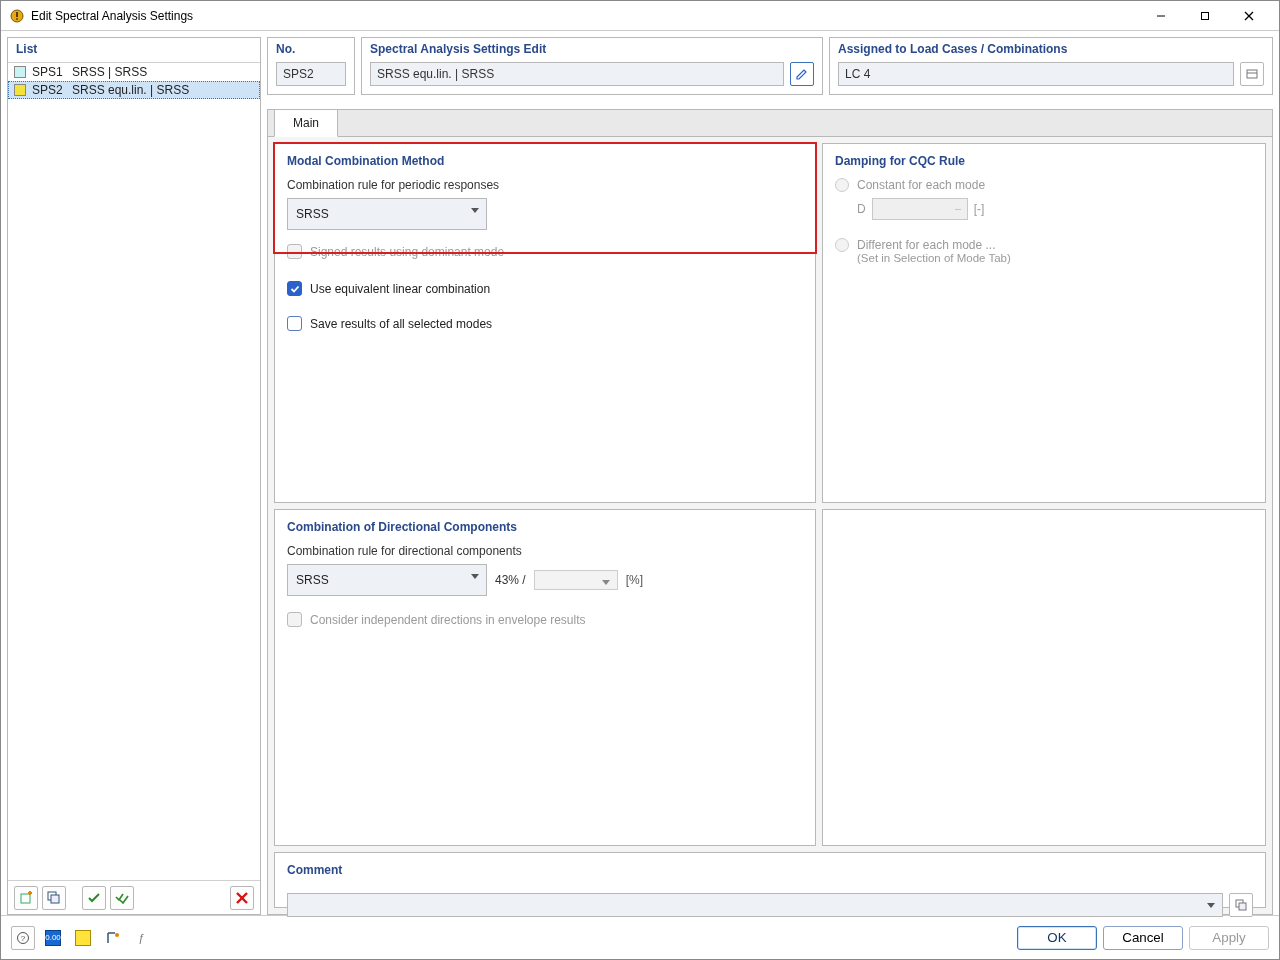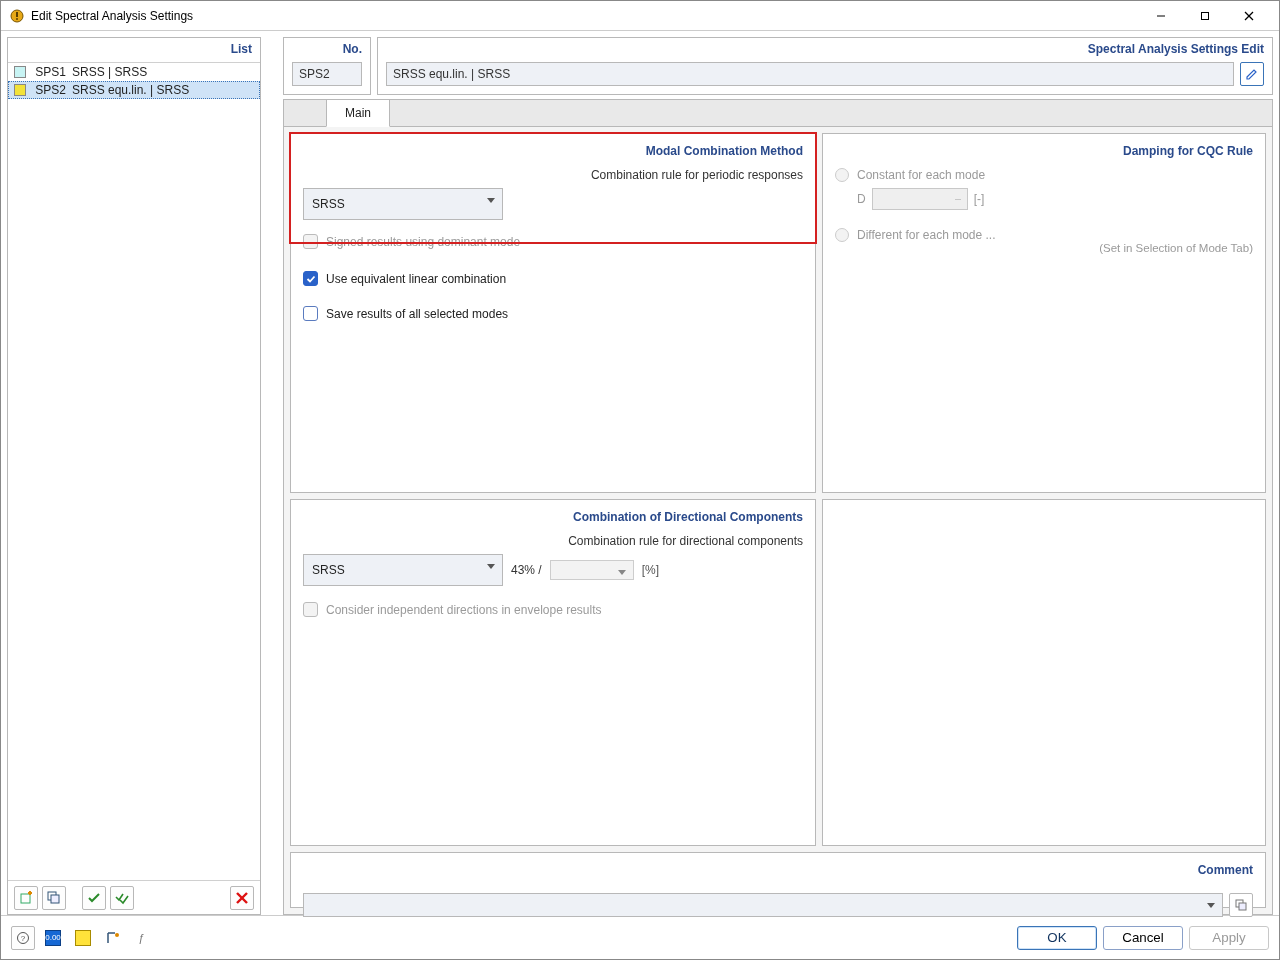--- a/index.html
+++ b/index.html
@@ -6,21 +6,21 @@
   body { margin:0; background:#fff; font-size:12px; color:#222; }
   .window { width:1280px; height:960px; border:1px solid #888; display:flex; flex-direction:column; background:#fff; }
   .titlebar { height:30px; display:flex; align-items:center; padding:0 8px; border-bottom:1px solid #ccc; background:#fff;text-align:center; }
   .titlebar .icon { width:16px; height:16px; margin-right:6px; }
   .titlebar .title { flex:0 0 auto; font-size:12px; color:#000; }
   .titlebar .spacer { flex:1; }
   .win-controls { display:flex; gap:0; }
   .win-btn { width:44px; height:28px; display:flex; align-items:center; justify-content:center; cursor:pointer; }
   .win-btn svg { width:10px; height:10px; }
 
-  .body-row { flex:1; display:flex; min-height:0; padding:6px 6px 0 6px; gap:22px;text-align:right; }
+  .body-row { flex:1; display:flex; min-height:0; padding:6px 6px 0 6px; gap:6px; }
   .left-panel { width:254px; display:flex; flex-direction:column; border:1px solid #b8b8b8; background:#fff; }
   .panel-header { background:#fff; color:#2a4a8b; font-weight:600; padding:4px 8px 6px; border-bottom:1px solid #d0d0d0; }
   .list-body { flex:1; overflow:auto; }
   .list-item { display:flex; align-items:center; padding:2px 6px; cursor:pointer; gap:6px; white-space:nowrap; }
   .list-item.selected { background:#cfe3f7; border:1px dotted #3a74b7; padding:1px 5px; }
   .swatch { width:12px; height:12px; border:1px solid #888; }
   .sw-cyan { background:#c8f4f4; }
   .sw-yellow { background:#f2e23a; }
   .list-key { display:inline-block; width:34px; }
 
@@ -34,21 +34,21 @@
   .field-block .hdr { color:#2a4a8b; font-weight:600; padding:4px 8px 6px; }
   .field-block .val-row { padding:0 8px 8px; display:flex; align-items:center; gap:6px; }
   .no-block { width:88px; }
   .name-block { flex:1; }
   .assign-block { width:444px; }
   .ro-input { height:24px; border:1px solid #b8b8b8; background:#eef1f6; padding:0 6px; display:flex; align-items:center; flex:1; color:#333; }
   .mini-btn { width:24px; height:24px; border:1px solid #3a74b7; background:#fff; display:flex; align-items:center; justify-content:center; cursor:pointer; border-radius:2px; }
   .mini-btn svg { width:14px; height:14px; }
   .mini-btn.plain { border-color:#b8b8b8; }
 
-  .tab-strip { margin-top:4px; height:28px; display:flex; align-items:flex-end; border-bottom:1px solid #b8b8b8; background:#e9e9e9; border-left:1px solid #b8b8b8; border-right:1px solid #b8b8b8; border-top:1px solid #b8b8b8;padding-left:36px; }
+  .tab-strip { margin-top:14px; height:28px; display:flex; align-items:flex-end; border-bottom:1px solid #b8b8b8; background:#e9e9e9; border-left:1px solid #b8b8b8; border-right:1px solid #b8b8b8; border-top:1px solid #b8b8b8; }
   .tab { padding:6px 18px; background:#fff; border:1px solid #b8b8b8; border-bottom:1px solid #fff; margin-left:6px; margin-bottom:-1px; font-size:12px; cursor:pointer; }
 
   .main-grid { flex:1; display:grid; grid-template-columns: 1fr 444px; grid-template-rows: 360px 1fr 56px; gap:6px; border:1px solid #b8b8b8; border-top:none; padding:6px 6px 6px 6px; background:#f4f4f4; min-height:0; }
   .card { border:1px solid #b8b8b8; background:#fff; padding:10px 12px; position:relative; }
   .card h4 { margin:0 0 10px 0; color:#2a4a8b; font-size:12px; font-weight:600; }
   .label-text { color:#333; margin-bottom:6px; }
   .combo { position:relative; height:32px; border:1px solid #b8b8b8; background:#eef1f6; display:flex; align-items:center; padding:0 22px 0 8px; cursor:pointer; }
   .combo::after { content:""; position:absolute; right:7px; top:9px; width:0; height:0; border-left:4px solid transparent; border-right:4px solid transparent; border-top:5px solid #555; }
   .combo.w200 { width:200px; }
   .combo.w84 { width:84px; }
@@ -195,20 +195,34 @@
             <div class="ro-input">
                 <span>SRSS equ.lin. | SRSS</span>
               </div>
             <div class="mini-btn">
                 <svg viewBox="0 0 14 14">
                   <path d="M2 10 L9 3 L11 5 L4 12 L2 12 Z" fill="none" stroke="#2a62c9" stroke-width="1.2"></path>
                 </svg>
               </div>
           </div>
         </div>
+        <div class="field-block assign-block">
+          <div class="hdr">Assigned to Load Cases / Combinations</div>
+          <div class="val-row">
+            <div class="ro-input">
+                <span>LC 4</span>
+              </div>
+            <div class="mini-btn plain">
+                <svg viewBox="0 0 14 14">
+                  <rect x="2" y="3" width="10" height="8" fill="none" stroke="#777" stroke-width="1"></rect>
+                  <line x1="2" y1="6" x2="12" y2="6" stroke="#777"></line>
+                </svg>
+              </div>
+          </div>
+        </div>
       </div>
 
       <div class="tab-strip">
         <div class="tab">Main</div>
       </div>
 
       <div class="main-grid">
 
         <div class="card" style="grid-column:1; grid-row:1; position:relative;">
           <div class="hl-box" style="left:-2px; top:-2px; right:-2px; height:112px;"></div>

